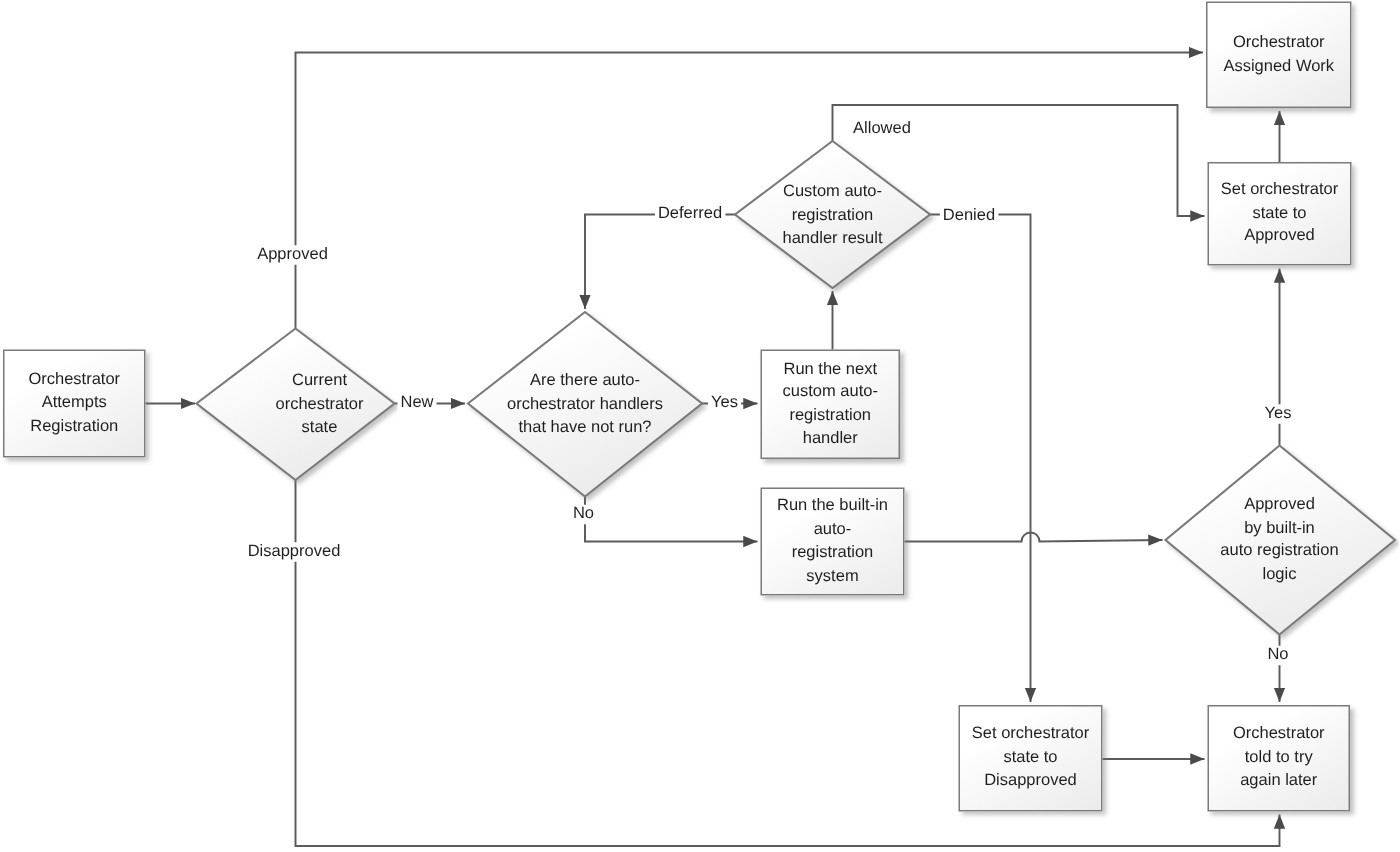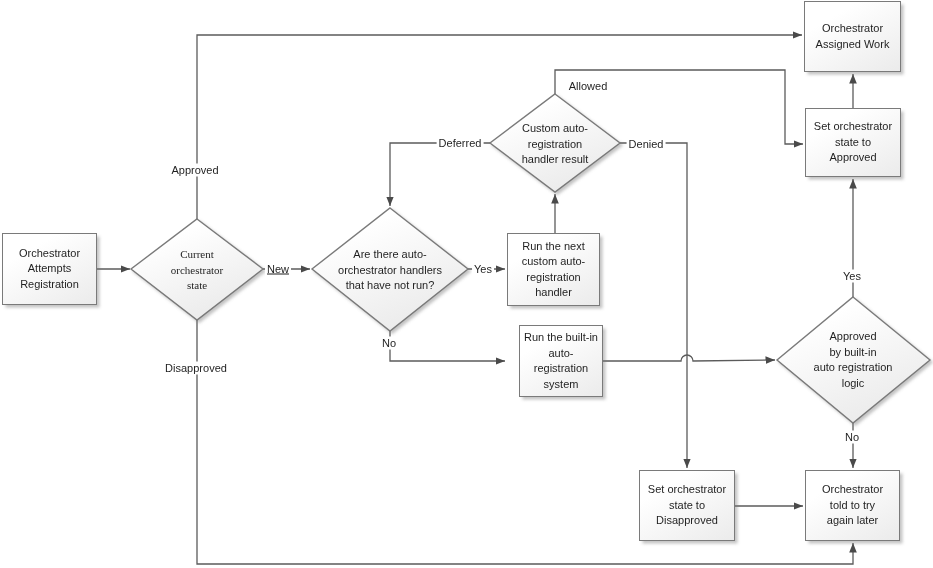--- a/index.html
+++ b/index.html
@@ -68,53 +68,53 @@
     <polygon class="diamond-shape" points="853,297 930,360 853,423 777,360"></polygon>
   </svg>
 
   <div class="box" style="left:2px; top:233px; width:95px; height:72px;">Orchestrator
 Attempts
 Registration</div>
   <div class="box" style="left:507px; top:233px; width:93px; height:73px;">Run the next
 custom auto-
 registration
 handler</div>
-  <div class="box" style="left:507px; top:325px; width:84px; height:72px;margin-left:12px;">Run the built-in
+  <div class="box" style="left:507px; top:325px; width:96px; height:72px;">Run the built-in
 auto-
 registration
 system</div>
   <div class="box" style="left:804px; top:1px; width:97px; height:71px;">Orchestrator
 Assigned Work</div>
   <div class="box" style="left:805px; top:108px; width:96px; height:69px;">Set orchestrator
 state to
 Approved</div>
   <div class="box" style="left:639px; top:470px; width:96px; height:71px;">Set orchestrator
 state to
 Disapproved</div>
   <div class="box" style="left:805px; top:470px; width:95px; height:71px;">Orchestrator
 told to try
 again later</div>
 
-  <div class="dlabel" style="left:197px; top:270px; width:110px;font-family:Liberation Serif, serif;">Current
+  <div class="dlabel" style="left:213px; top:270px; width:110px;">Current
 orchestrator
 state</div>
   <div class="dlabel" style="left:390px; top:270px; width:152px;">Are there auto-
 orchestrator handlers
 that have not run?</div>
   <div class="dlabel" style="left:555px; top:144px; width:120px;">Custom auto-
 registration
 handler result</div>
   <div class="dlabel" style="left:853px; top:360px; width:130px;">Approved
 by built-in
 auto registration
 logic</div>
 
   <span class="elabel" style="left:195px; top:170px;">Approved</span>
   <span class="elabel" style="left:196px; top:368px;">Disapproved</span>
-  <span class="elabel" style="left:278px; top:269px;text-decoration:underline;">New</span>
+  <span class="elabel" style="left:278px; top:269px;">New</span>
   <span class="elabel" style="left:483px; top:269px;">Yes</span>
   <span class="elabel" style="left:389px; top:343px;">No</span>
   <span class="elabel" style="left:460px; top:143px;">Deferred</span>
   <span class="elabel" style="left:588px; top:70px;margin-top:16px;">Allowed</span>
   <span class="elabel" style="left:646px; top:144px;">Denied</span>
   <span class="elabel" style="left:852px; top:276px;">Yes</span>
   <span class="elabel" style="left:852px; top:437px;">No</span>
 
 </div>
 

